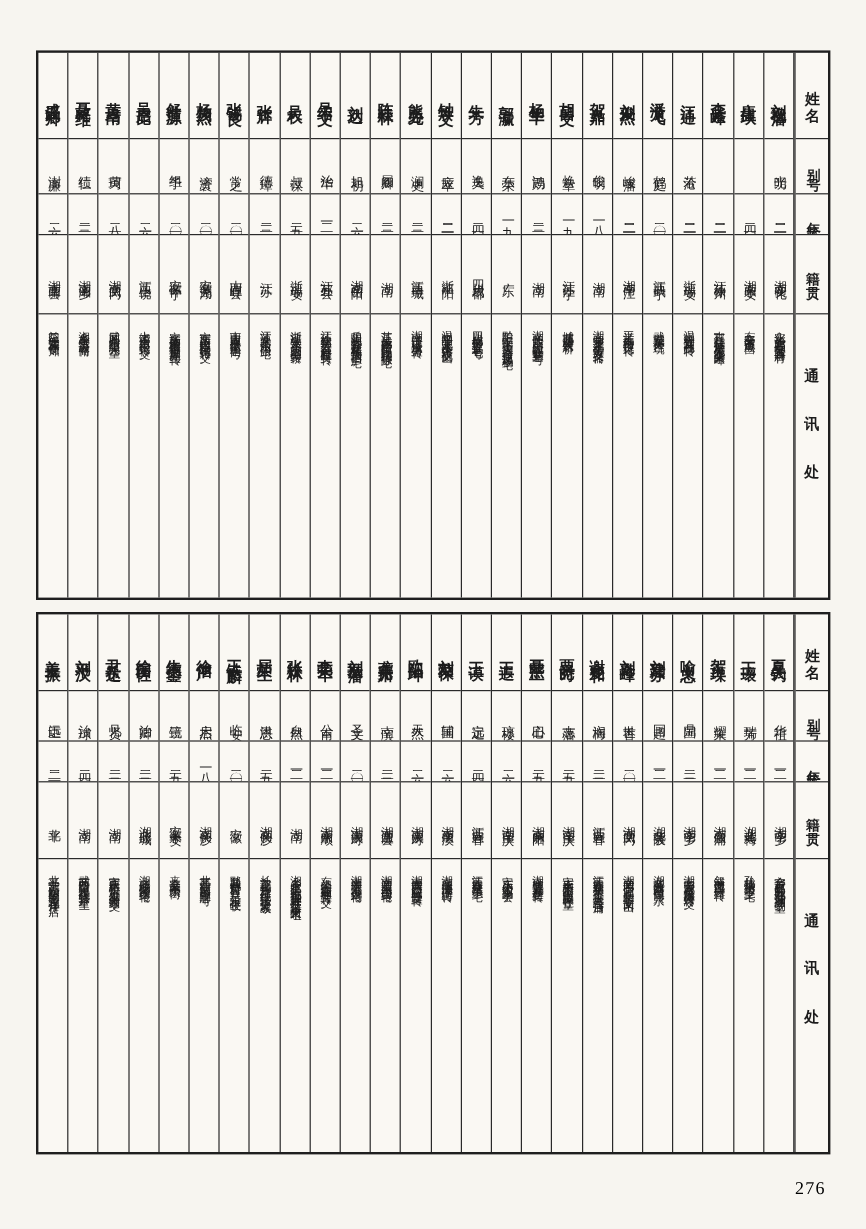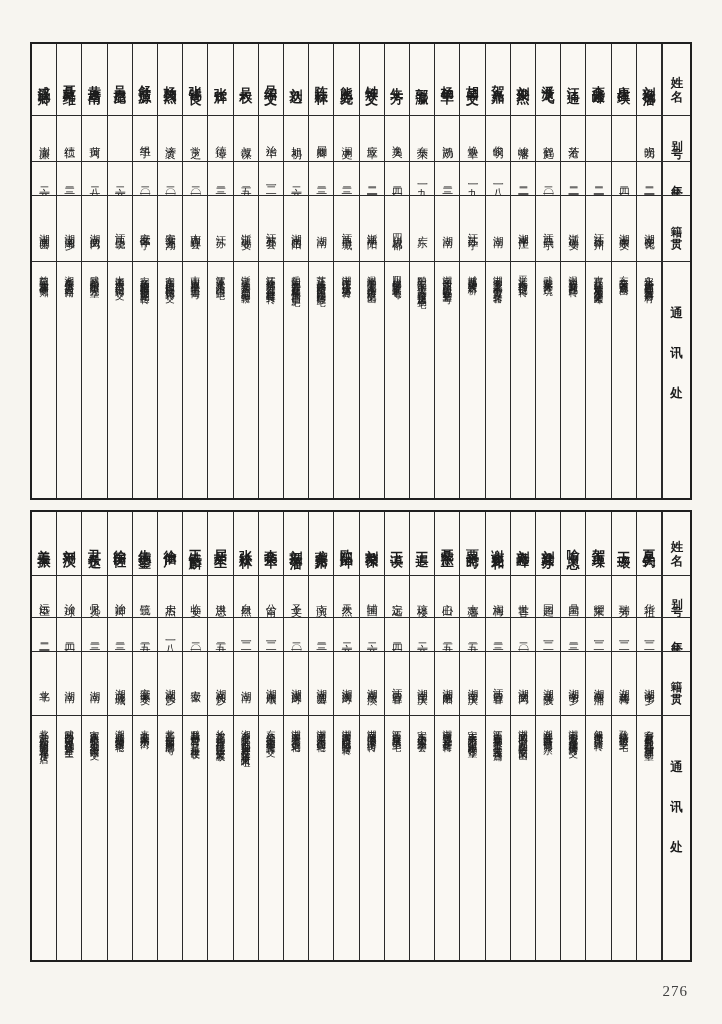--- a/index.html
+++ b/index.html
@@ -67,21 +67,21 @@
   .header-col .cell.name .vt{font-size:12.5px;font-weight:bold;letter-spacing:14px;}
   .header-col .cell.alias .vt{font-size:11.5px;font-weight:bold;letter-spacing:8px;}
   .header-col .cell.age .vt{font-size:11.5px;font-weight:bold;letter-spacing:3px;}
   .header-col .cell.native .vt{font-size:11.5px;font-weight:bold;letter-spacing:12px;}
   .header-col .cell.addr .vt{font-size:12.5px;font-weight:bold;letter-spacing:40px;padding-top:28px;}
   .page-number{
     position:absolute;
     right:34px;bottom:24px;
     font-size:15px;
     letter-spacing:1px;
-    color:#404040;
+    color:#000000;
   }
 </style>
 </head>
 <body>
 
 <div class="page">
 
   <div class="table t1" id="top-table">
     <div class="col header-col">
       <div class="cell name">

